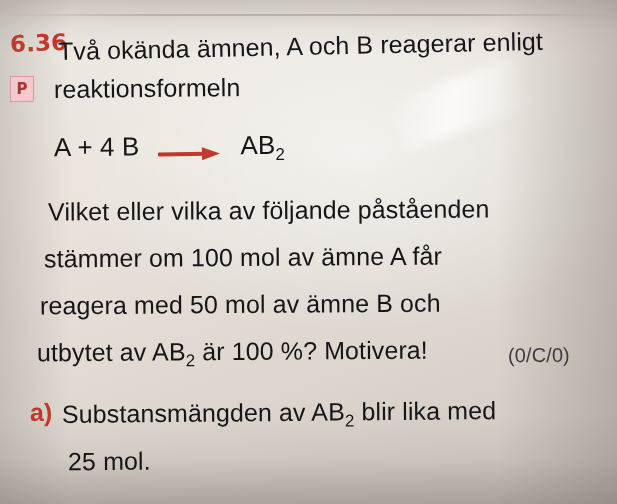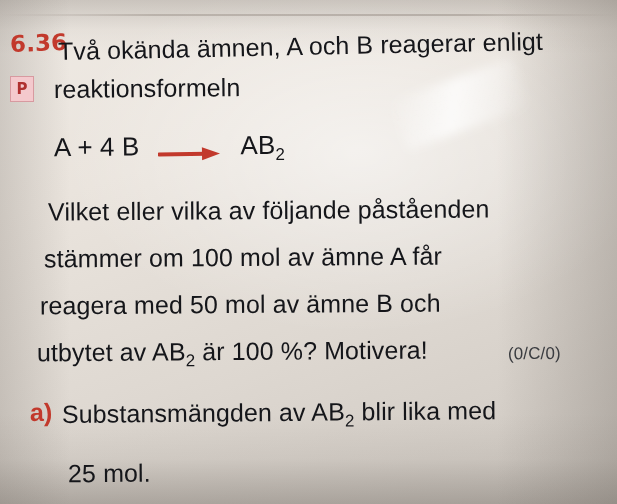--- a/index.html
+++ b/index.html
@@ -119,36 +119,36 @@
     transform: rotate(-1deg);
   }
 
   .q1 { left: 48px; top: 196px; font-size: 25px; transform: rotate(-0.4deg); }
   .q2 { left: 44px; top: 243px; font-size: 25px; transform: rotate(-0.4deg); }
   .q3 { left: 40px; top: 290px; font-size: 25px; transform: rotate(-0.4deg); }
   .q4 { left: 37px; top: 337px; font-size: 25px; transform: rotate(-0.4deg); }
   .q4 .sub { font-size: 17px; vertical-align: sub; }
   .grade {
     left: 508px; top: 344px;
-    font-size: 17px;
+    font-size: 20px;
     color: #3a3c40;
     transform: rotate(-0.5deg);
     text-align: center;
   }
 
   .ans-label {
     left: 30px; top: 398px;
     font-size: 25px;
     font-weight: 700;
     color: #c2392c;
     transform: rotate(-0.5deg);
   }
   .ans1 { left: 62px; top: 398px; font-size: 25px; transform: rotate(-0.5deg); }
   .ans1 .sub { font-size: 17px; vertical-align: sub; }
-  .ans2 { left: 68px; top: 459px; font-size: 25px; transform: rotate(-0.5deg); }
+  .ans2 { left: 68px; top: 447px; font-size: 25px; transform: rotate(-0.5deg); }
 </style>
 </head>
 <body>
 
 <div id="page">
 
   <div class="shade shade-top"></div>
   <div class="shade shade-bottom"></div>
   <div class="shade shade-left"></div>
   <div class="shade shade-right"></div>

